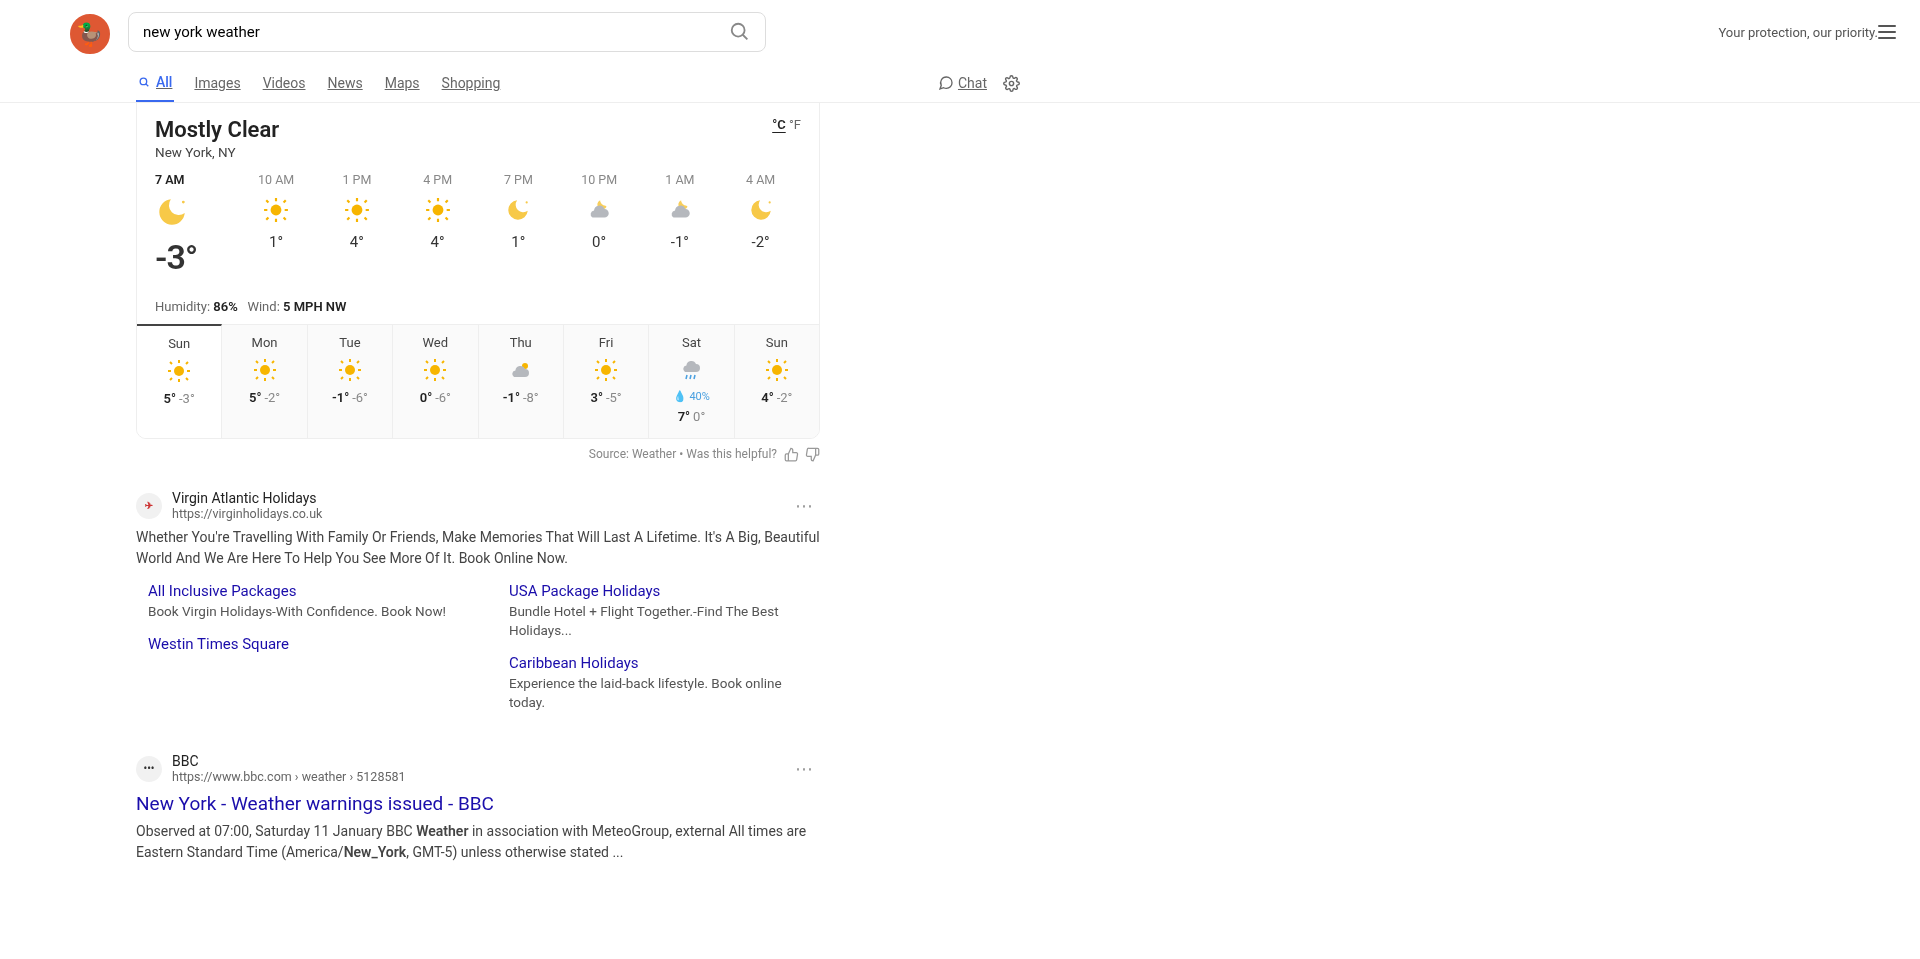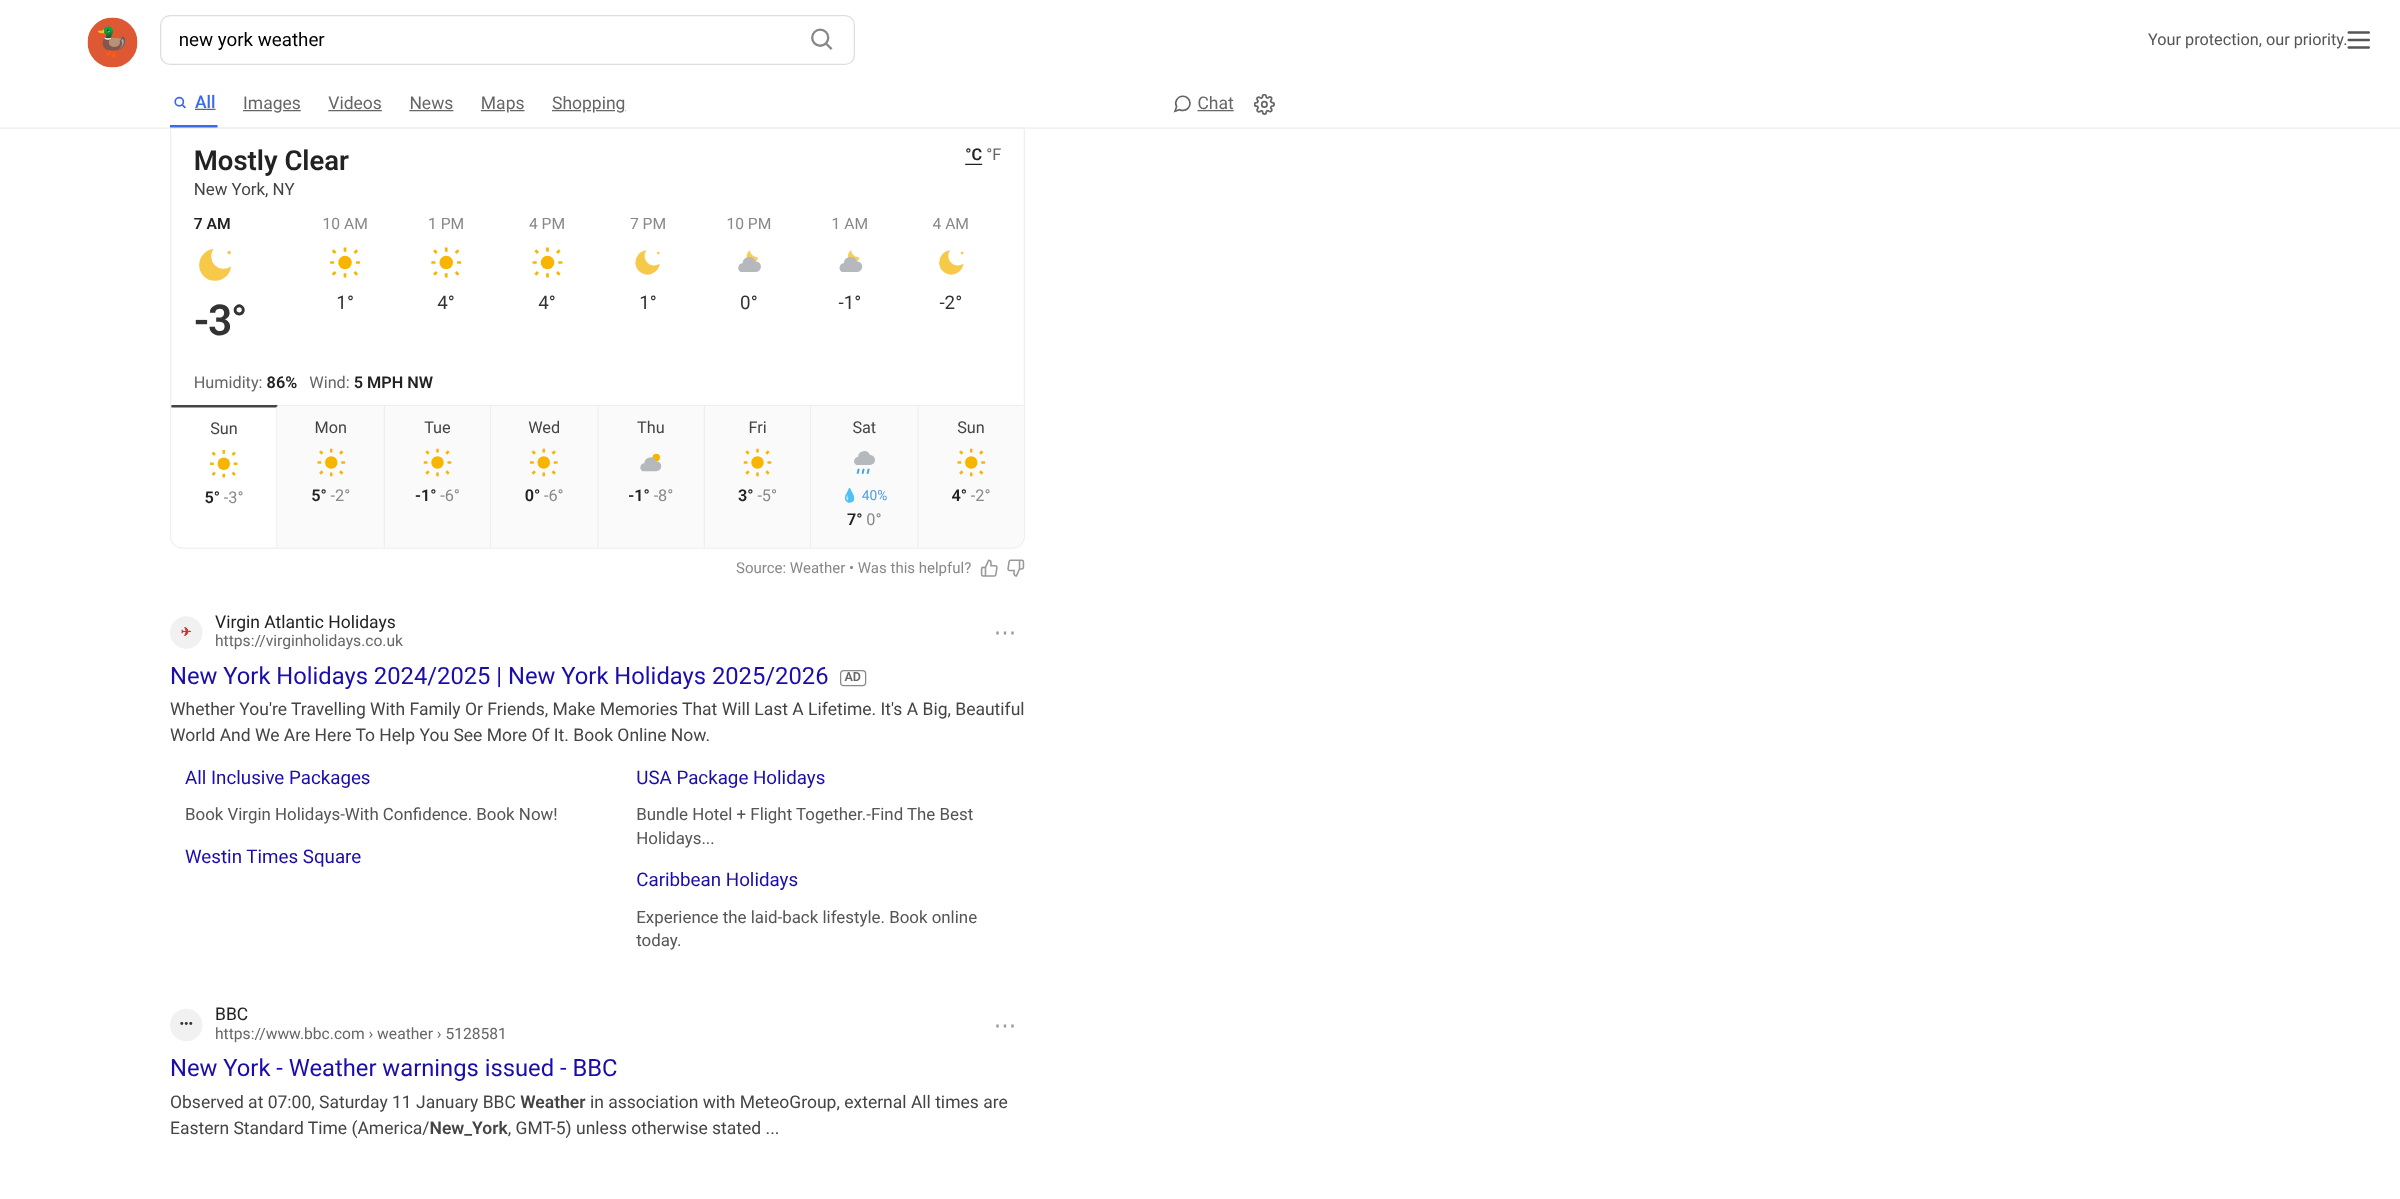--- a/index.html
+++ b/index.html
@@ -1,20 +1,20 @@
 <!DOCTYPE html>
 <html><head>
 <meta charset="utf-8">
 <style>
 * { margin:0; padding:0; box-sizing:border-box; font-family:-apple-system,BlinkMacSystemFont,"Segoe UI",Roboto,Arial,sans-serif; }
 body { background:#fff; color:#333; width:1920px; overflow-x:hidden; }
 .header { display:flex; align-items:center; padding:12px 24px 12px 70px; gap:20px; }
 .logo { width:40px; height:40px; border-radius:50%; background:#de5833; border:3px solid #de5833; position:fixed; left:70px; top:14px; display:flex; align-items:center; justify-content:center; z-index:10; }
 .logo-inner { font-size:22px; }
-.searchbox { margin-left:58px; width:556px; display:flex; align-items:center; border:1px solid #ddd; border-radius:8px; padding:8px 14px; background:#fff; }
+.searchbox { margin-left:58px; width:638px; display:flex; align-items:center; border:1px solid #ddd; border-radius:8px; padding:8px 14px; background:#fff; }
 .searchbox input { flex:1; border:none; outline:none; font-size:15px; }
 .search-icon-btn { width:22px; height:22px; color:#888; cursor:pointer; }
 .header-right { margin-left:auto; display:flex; align-items:center; color:#555; font-size:13px; }
 .menu-icon { width:18px; height:14px; display:flex; flex-direction:column; justify-content:space-between; cursor:pointer; }
 .menu-icon span { height:2px; background:#555; border-radius:1px; }
 .nav { display:flex; align-items:center; border-bottom:1px solid #eee; padding:0 0 0 136px; gap:18px; font-size:14px; color:#666;text-decoration:underline; }
 .nav .tab { padding:10px 2px; cursor:pointer; display:flex; align-items:center; gap:5px; }
 .nav .tab.active { color:#3969ef; border-bottom:2px solid #3969ef; font-weight:500; }
 .nav .icon-mag { width:13px; height:13px; }
 .nav-right { margin-left:auto; display:flex; align-items:center; gap:16px; padding-right:900px; }
@@ -59,21 +59,21 @@
 .site-url { font-size:12.5px; color:#666; }
 .result-menu { margin-left:auto; color:#999; font-size:18px; cursor:pointer; letter-spacing:1px; margin-right:6px; }
 .result-title { font-size:19px; color:#1a0dab; margin-top:8px; cursor:pointer; }
 .ad-badge { display:inline-block; border:1px solid #888; color:#666; font-size:10px; padding:0 3px; border-radius:3px; vertical-align:middle; margin-left:4px; font-weight:600; }
 .result-desc { font-size:14px; color:#444; margin-top:6px; line-height:1.45; }
 .result-desc b { font-weight:600; }
 .sitelinks { display:flex; gap:50px; margin-top:14px; padding-left:12px; }
 .sl-col { flex:1; }
 .sl { margin-bottom:14px; }
 .sl-title { color:#1a0dab; font-size:15px; cursor:pointer; }
-.sl-desc { color:#555; font-size:13.5px; margin-top:12px; line-height:1.4; }
+.sl-desc { color:#555; font-size:13.5px; margin-top:2px; line-height:1.4; }
 
 .sun { fill:#f7b500; }
 .moon { fill:#f7c948; }
 .cloud { fill:#b5b8bd; }
 </style>
 </head>
 <body>
 
 <div class="logo">
   <span class="logo-inner">🦆</span>
@@ -386,21 +386,20 @@
   <div id="results">
       <div class="result">
         <div class="result-head">
     <div class="favicon">✈</div>
     <div>
       <div class="site-name">Virgin Atlantic Holidays</div>
       <div class="site-url">https://virginholidays.co.uk</div>
     </div>
     <div class="result-menu">⋯</div>
     </div>
-    <div class="result-title">New York Holidays 2024/2025 | New York Holidays 2025/2026 <span class="ad-badge">AD</span></div>
     <div class="result-desc">Whether You're Travelling With Family Or Friends, Make Memories That Will Last A Lifetime. It's A Big, Beautiful World And We Are Here To Help You See More Of It. Book Online Now.</div>
     <div class="sitelinks">
           <div class="sl-col">
             <div class="sl">
           <div class="sl-title">All Inclusive Packages</div>
           <div class="sl-desc">Book Virgin Holidays-With Confidence. Book Now!</div>
             </div>
             <div class="sl">
           <div class="sl-title">Westin Times Square</div>
             </div>

